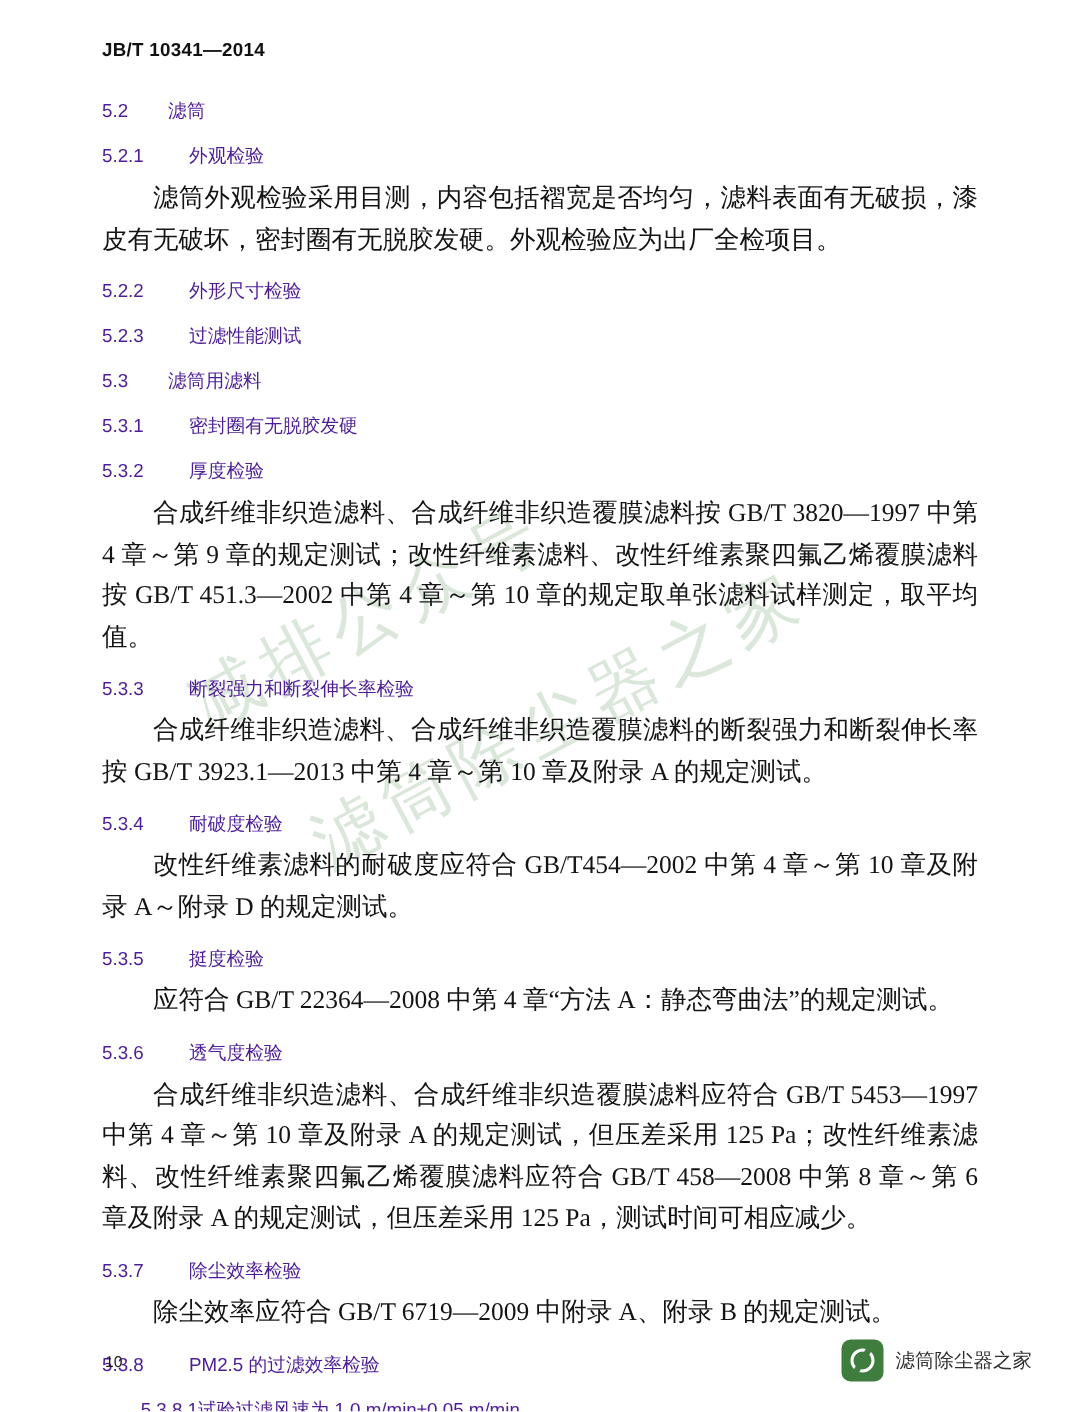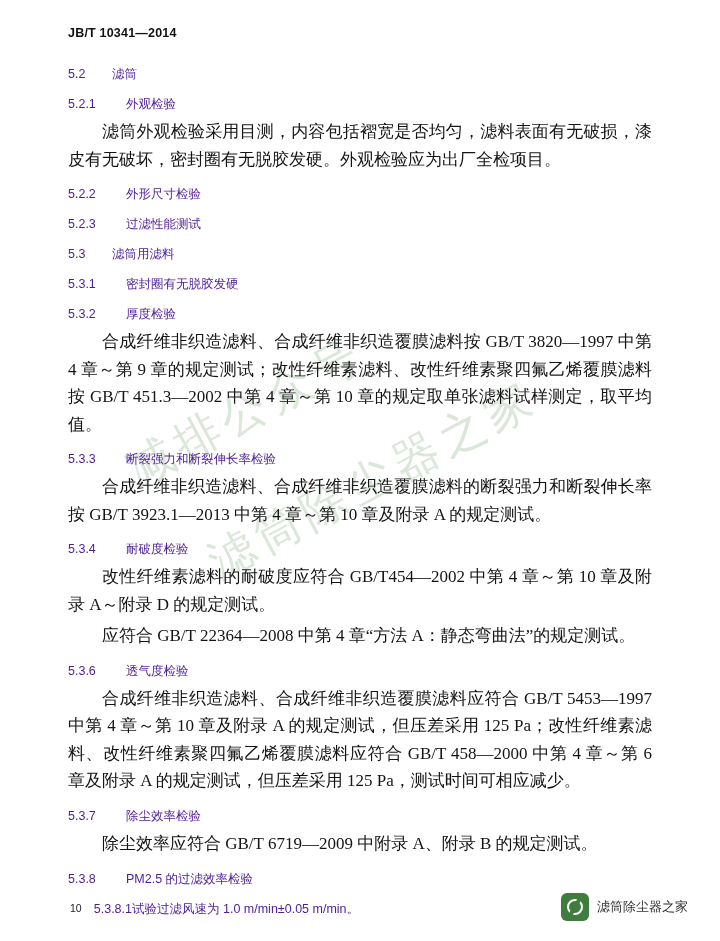--- a/index.html
+++ b/index.html
@@ -160,23 +160,24 @@
         <div class="sec-head lvl3"><span class="num">5.2.2</span><span>外形尺寸检验</span></div>
         <div class="sec-head lvl3"><span class="num">5.2.3</span><span>过滤性能测试</span></div>
         <div class="sec-head lvl2"><span class="num">5.3</span><span>滤筒用滤料</span></div>
         <div class="sec-head lvl3"><span class="num">5.3.1</span><span>密封圈有无脱胶发硬</span></div>
         <div class="sec-head lvl3"><span class="num">5.3.2</span><span>厚度检验</span></div>
         <div class="para">合成纤维非织造滤料、合成纤维非织造覆膜滤料按 GB/T 3820—1997 中第 4 章～第 9 章的规定测试；改性纤维素滤料、改性纤维素聚四氟乙烯覆膜滤料按 GB/T 451.3—2002 中第 4 章～第 10 章的规定取单张滤料试样测定，取平均值。</div>
         <div class="sec-head lvl3"><span class="num">5.3.3</span><span>断裂强力和断裂伸长率检验</span></div>
         <div class="para">合成纤维非织造滤料、合成纤维非织造覆膜滤料的断裂强力和断裂伸长率按 GB/T 3923.1—2013 中第 4 章～第 10 章及附录 A 的规定测试。</div>
         <div class="sec-head lvl3"><span class="num">5.3.4</span><span>耐破度检验</span></div>
         <div class="para">改性纤维素滤料的耐破度应符合 GB/T454—2002 中第 4 章～第 10 章及附录 A～附录 D 的规定测试。</div>
+        <div class="sec-head lvl3"><span class="num">5.3.5</span><span>挺度检验</span></div>
         <div class="para">应符合 GB/T 22364—2008 中第 4 章“方法 A：静态弯曲法”的规定测试。</div>
         <div class="sec-head lvl3"><span class="num">5.3.6</span><span>透气度检验</span></div>
-        <div class="para">合成纤维非织造滤料、合成纤维非织造覆膜滤料应符合 GB/T 5453—1997 中第 4 章～第 10 章及附录 A 的规定测试，但压差采用 125 Pa；改性纤维素滤料、改性纤维素聚四氟乙烯覆膜滤料应符合 GB/T 458—2000 中第 4 章～第 6 章及附录 A 的规定测试，但压差采用 125 Pa，测试时间可相应减少。</div>
+        <div class="para">合成纤维非织造滤料、合成纤维非织造覆膜滤料应符合 GB/T 5453—1997 中第 4 章～第 10 章及附录 A 的规定测试，但压差采用 125 Pa；改性纤维素滤料、改性纤维素聚四氟乙烯覆膜滤料应符合 GB/T 458—2008 中第 8 章～第 6 章及附录 A 的规定测试，但压差采用 125 Pa，测试时间可相应减少。</div>
         <div class="sec-head lvl3"><span class="num">5.3.7</span><span>除尘效率检验</span></div>
         <div class="para">除尘效率应符合 GB/T 6719—2009 中附录 A、附录 B 的规定测试。</div>
         <div class="sec-head lvl3"><span class="num">5.3.8</span><span>PM2.5 的过滤效率检验</span></div>
         <div class="sec-head lvl4"><span class="num">5.3.8.1</span><span>试验过滤风速为 1.0 m/min±0.05 m/min。</span></div>
       </div>
   </div>
 
   <div class="page-number">10</div>
 
   <div class="footer-badge">

